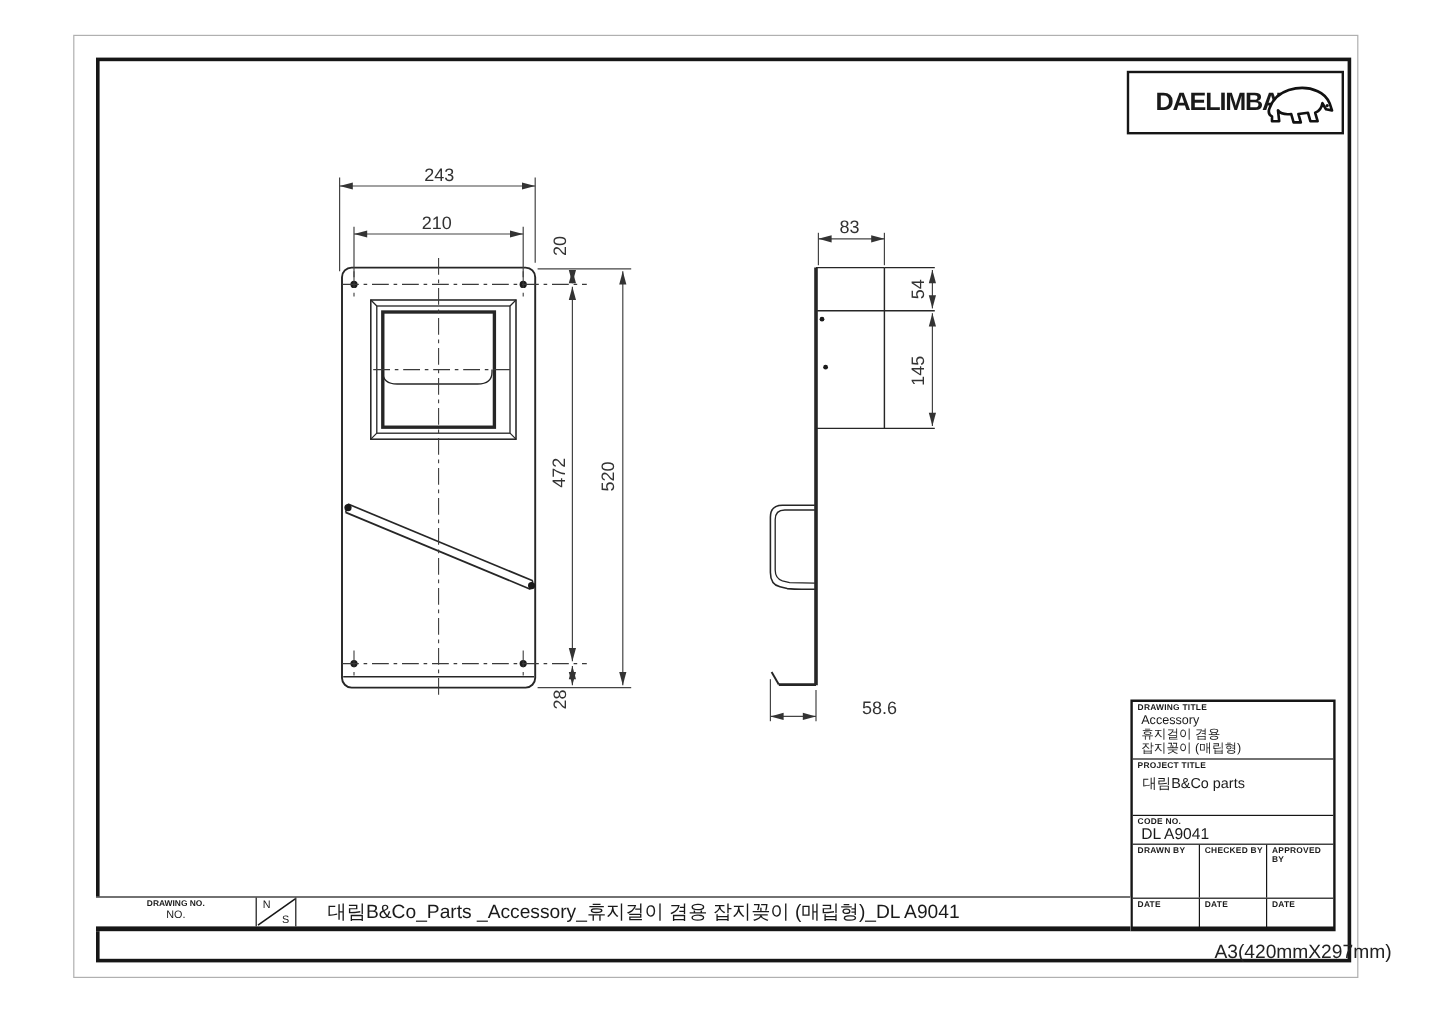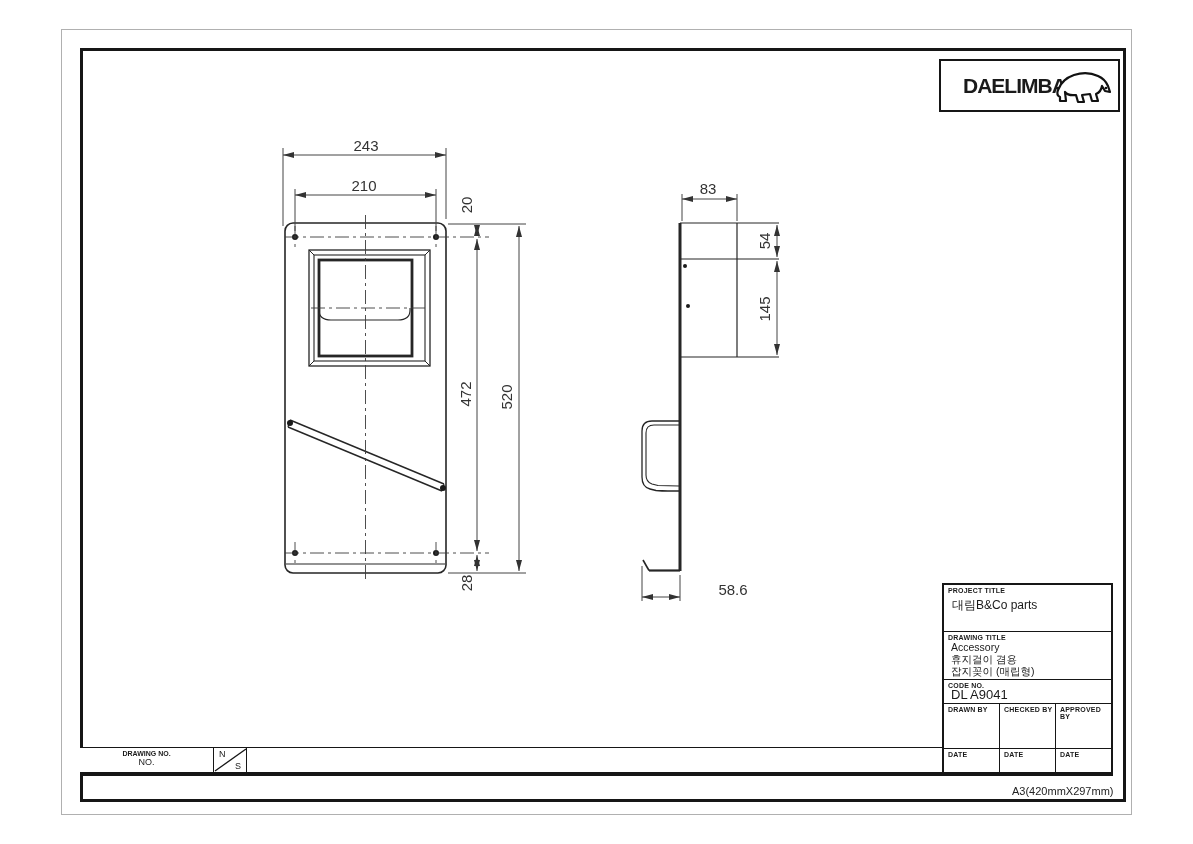--- a/index.html
+++ b/index.html
@@ -13,21 +13,21 @@
   .dimtxt{font-size:15px;fill:#333;font-family:"Liberation Sans",sans-serif;}
   
   .tblock{position:absolute;left:942px;top:583px;width:171px;height:193px;border:2px solid #161616;border-bottom-width:4px;box-sizing:border-box;background:#fff;}
   .tb-sec{border-bottom:1.5px solid #161616;padding:2px 4px 0 4px;box-sizing:border-box;overflow:hidden;}
   .tb-label{font-size:7px;font-weight:bold;letter-spacing:0.2px;}
   .tb-val{font-size:12px;padding:3px 0 0 4px;}
   .tb-line{font-size:10.5px;line-height:12px;padding-left:3px;}
   .tb-grid{display:flex;box-sizing:border-box;}
   .tb-cell{flex:1;border-right:1.5px solid #161616;padding:2px 0 0 4px;box-sizing:border-box;}
   .tb-cell:last-child{border-right:none;}
-  .a3note{position:absolute;left:1012px;top:785px;font-size:11px;color:#222;}
+  .a3note{position:absolute;left:1012px;top:785px;font-size:16px;color:#222;}
   
   .bbar{position:absolute;left:80px;top:747px;width:862px;height:29px;border-top:1.5px solid #161616;border-bottom:4px solid #161616;box-sizing:border-box;display:flex;background:#fff;}
   .bb-c1{width:134px;border-right:1.5px solid #161616;box-sizing:border-box;text-align:center;padding-top:2px;}
   .bb-c1 .l1{font-size:7px;font-weight:bold;}
   .bb-c1 .l2{font-size:9px;}
   .bb-ns{width:33px;border-right:1.5px solid #161616;box-sizing:border-box;position:relative;}
   .bb-ns .n{position:absolute;left:5px;top:1px;font-size:9px;}
   .bb-ns .s{position:absolute;right:5px;bottom:1px;font-size:9px;}
   .bb-title{flex:1;display:flex;align-items:center;padding-left:26px;font-size:16px;white-space:nowrap;}
 </style>
@@ -150,29 +150,29 @@
     <text class="dimtxt" x="512" y="397" transform="rotate(-90 512 397)">520</text>
     <text class="dimtxt" x="472" y="583" transform="rotate(-90 472 583)">28</text>
     <text class="dimtxt" x="708" y="194">83</text>
     <text class="dimtxt" x="770" y="241" transform="rotate(-90 770 241)">54</text>
     <text class="dimtxt" x="770" y="309" transform="rotate(-90 770 309)">145</text>
     <text class="dimtxt" x="733" y="595">58.6</text>
   </g>
 </svg>
 
 <div class="tblock">
-  <div class="tb-sec" style="height:47px;">
-    <div class="tb-label">PROJECT TITLE</div>
-    <div class="tb-val">대림B&amp;Co parts</div>
-  </div>
   <div class="tb-sec" style="height:48px;">
     <div class="tb-label">DRAWING TITLE</div>
     <div class="tb-line">Accessory</div>
     <div class="tb-line">휴지걸이 겸용</div>
     <div class="tb-line">잡지꽂이 (매립형)</div>
+  </div>
+  <div class="tb-sec" style="height:47px;">
+    <div class="tb-label">PROJECT TITLE</div>
+    <div class="tb-val">대림B&amp;Co parts</div>
   </div>
   <div class="tb-sec" style="height:24px;">
     <div class="tb-label">CODE NO.</div>
     <div class="tb-line" style="font-size:13px;">DL A9041</div>
   </div>
   <div class="tb-grid" style="height:45px;border-bottom:1.5px solid #161616;">
     <div class="tb-cell tb-label">DRAWN BY</div>
     <div class="tb-cell tb-label">CHECKED BY</div>
     <div class="tb-cell tb-label">APPROVED BY</div>
   </div>
@@ -190,13 +190,14 @@
     <div class="l1">DRAWING NO.</div>
     <div class="l2">NO.</div>
   </div>
   <div class="bb-ns">
     <svg width="33" height="24" viewBox="0 0 33 24" style="position:absolute;left:0;top:0;">
       <line x1="1" y1="23" x2="32" y2="1" stroke="#161616" stroke-width="1.3"></line>
     </svg>
     <span class="n">N</span>
     <span class="s">S</span>
   </div>
+  <div class="bb-title">대림B&amp;Co_Parts _Accessory_휴지걸이 겸용 잡지꽂이 (매립형)_DL A9041</div>
 </div>
 
 </body></html>

